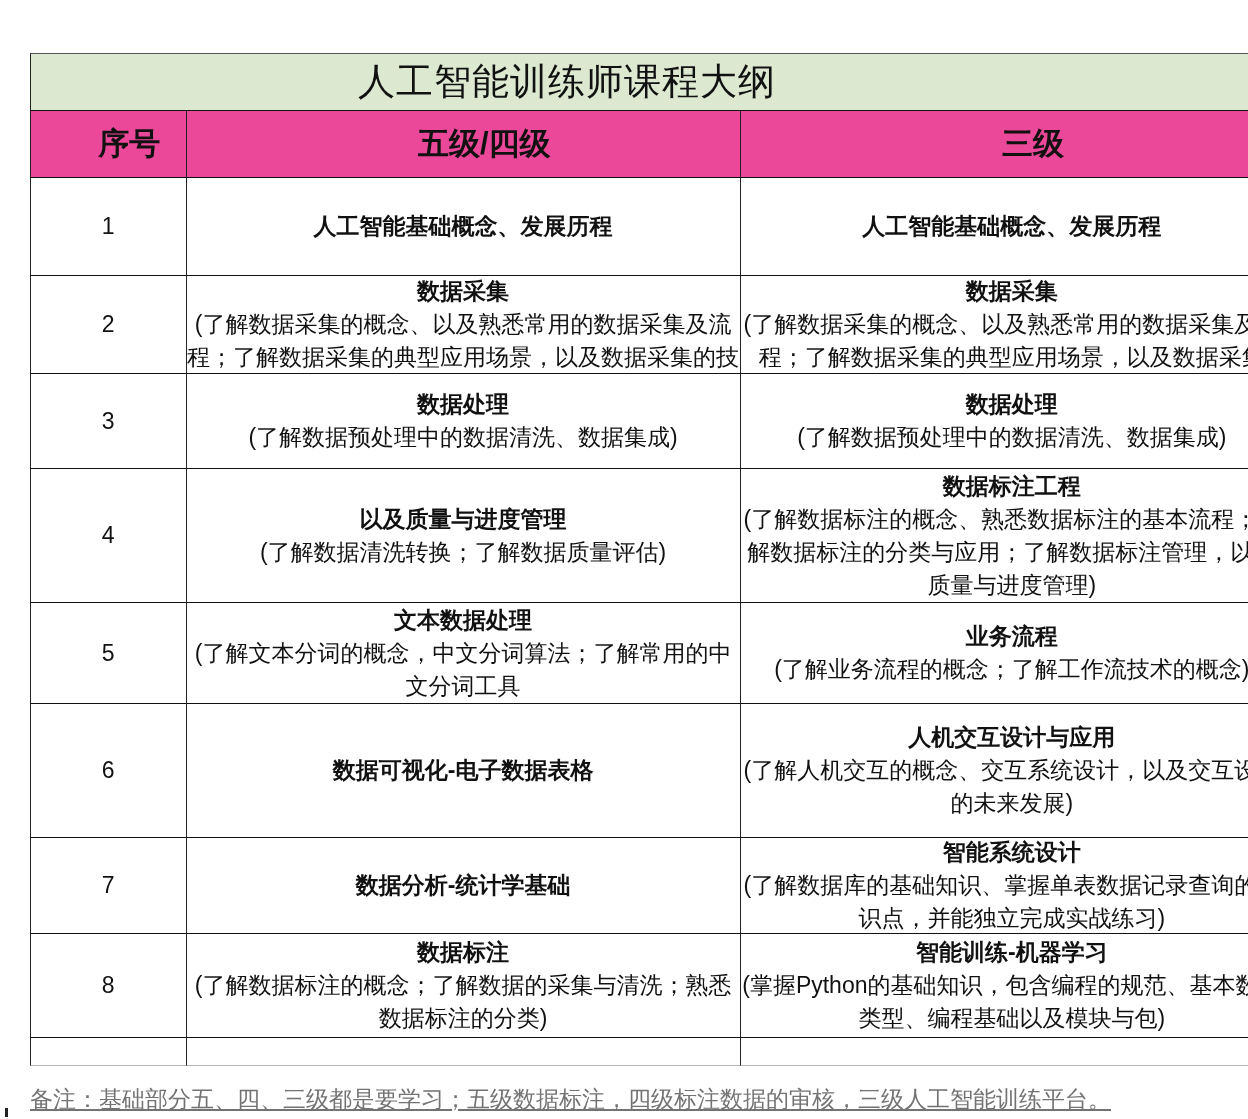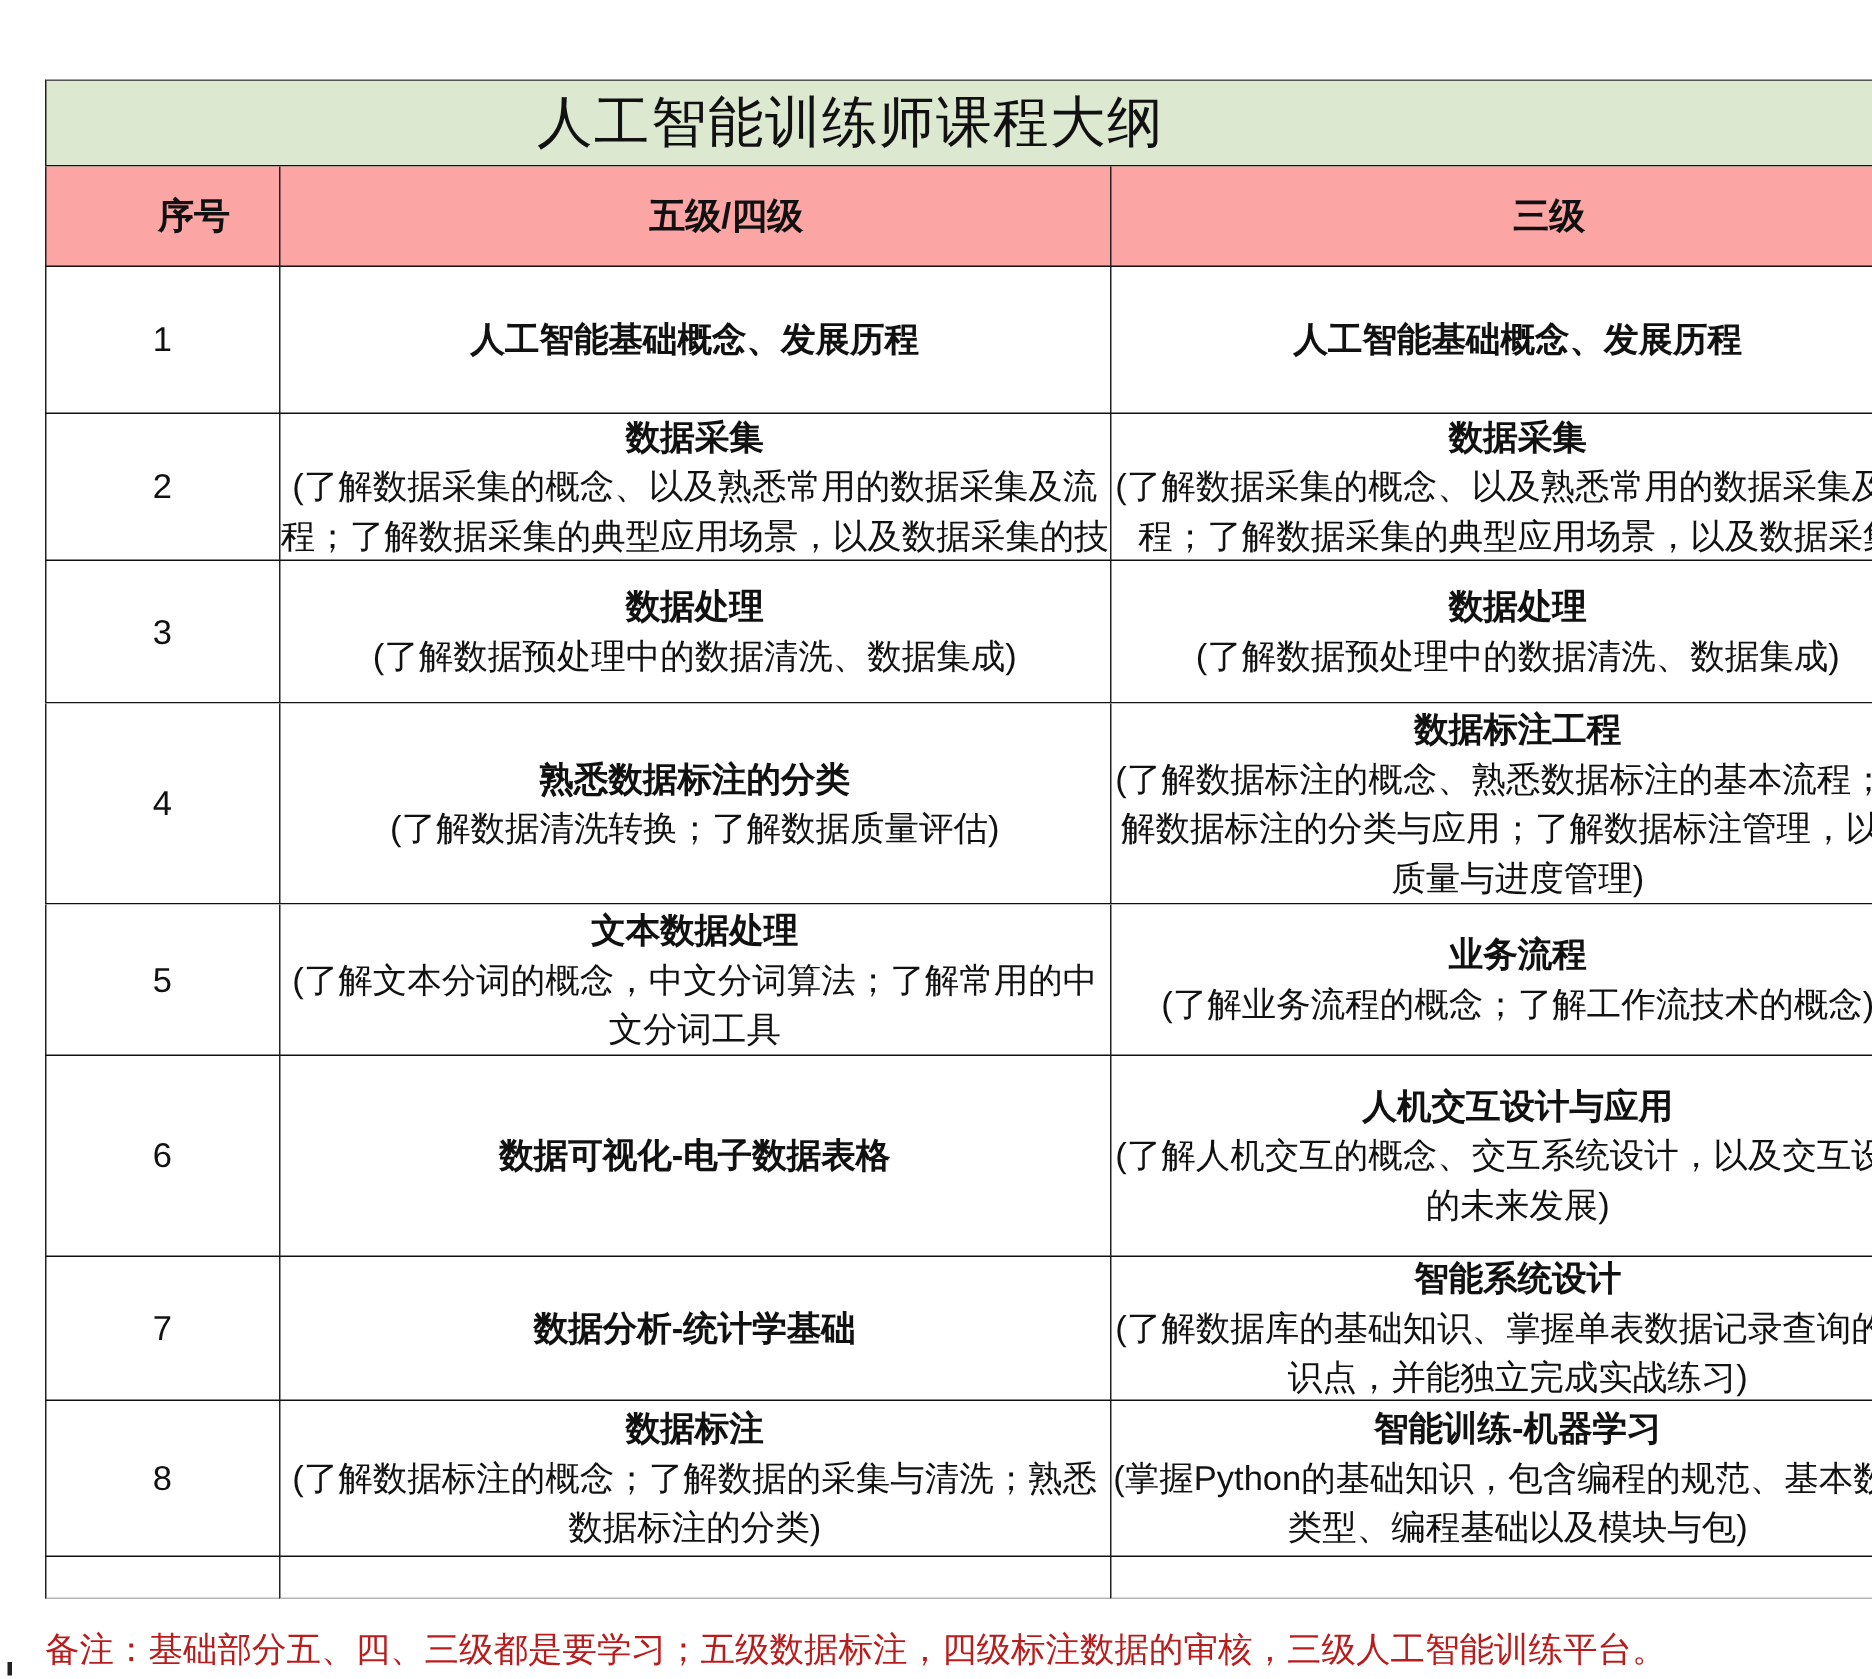--- a/index.html
+++ b/index.html
@@ -32,30 +32,31 @@
     box-sizing:border-box;
     border-left:1px solid #222;
     border-bottom:1px solid #111;
     overflow:hidden;
     display:flex;flex-direction:column;justify-content:center;align-items:center;
     text-align:center;
   }
   .c-idx{width:156px;}
   .c-l54{width:556px;}
   .c-l3{width:545px;}
-  .hdr .cell{background:#fca5a5;height:67px;font-weight:bold;font-size:24px;padding-left:42px;}
+  .hdr .cell{background:#ec4899;height:67px;font-weight:bold;font-size:31px;padding-left:42px;}
   .body-row .cell{font-size:23px;line-height:33px;background:#fff;}
   .body-row .t{font-weight:bold;white-space:pre-line;text-align:center;}
   .body-row .d{font-weight:400;white-space:pre-line;}
   .body-row .no{font-size:23px;}
   .empty-row .cell{height:28px;border-bottom:1px solid #b5b5b5;}
   .note{
     position:absolute;left:30px;top:1084px;
-    font-size:23px;line-height:30px;color:#b91c1c;
+    font-size:23px;line-height:30px;color:#737373;
     white-space:nowrap;
+    text-decoration:underline;
   }
   .artifact{
     position:absolute;left:5px;top:1108px;width:3px;height:9px;background:#222;
   }
 </style>
 </head>
 <body>
 
 <div class="sheet">
 
@@ -116,21 +117,21 @@
       <div class="t">数据处理</div>
       <div class="d">(了解数据预处理中的数据清洗、数据集成)</div>
     </div>
   </div>
 
   <div class="row body-row">
     <div class="cell c-idx" style="height: 134px;">
       <span class="no">4</span>
     </div>
     <div class="cell c-l54" style="height: 134px;">
-      <div class="t">熟悉数据标注的分类</div>
+      <div class="t">以及质量与进度管理</div>
       <div class="d">(了解数据清洗转换；了解数据质量评估)</div>
     </div>
     <div class="cell c-l3" style="height: 134px;">
       <div class="t">数据标注工程</div>
       <div class="d">(了解数据标注的概念、熟悉数据标注的基本流程；了解数据标注的分类与应用；了解数据标注管理，以及质量与进度管理)</div>
     </div>
   </div>
 
   <div class="row body-row">
     <div class="cell c-idx" style="height: 101px;">

